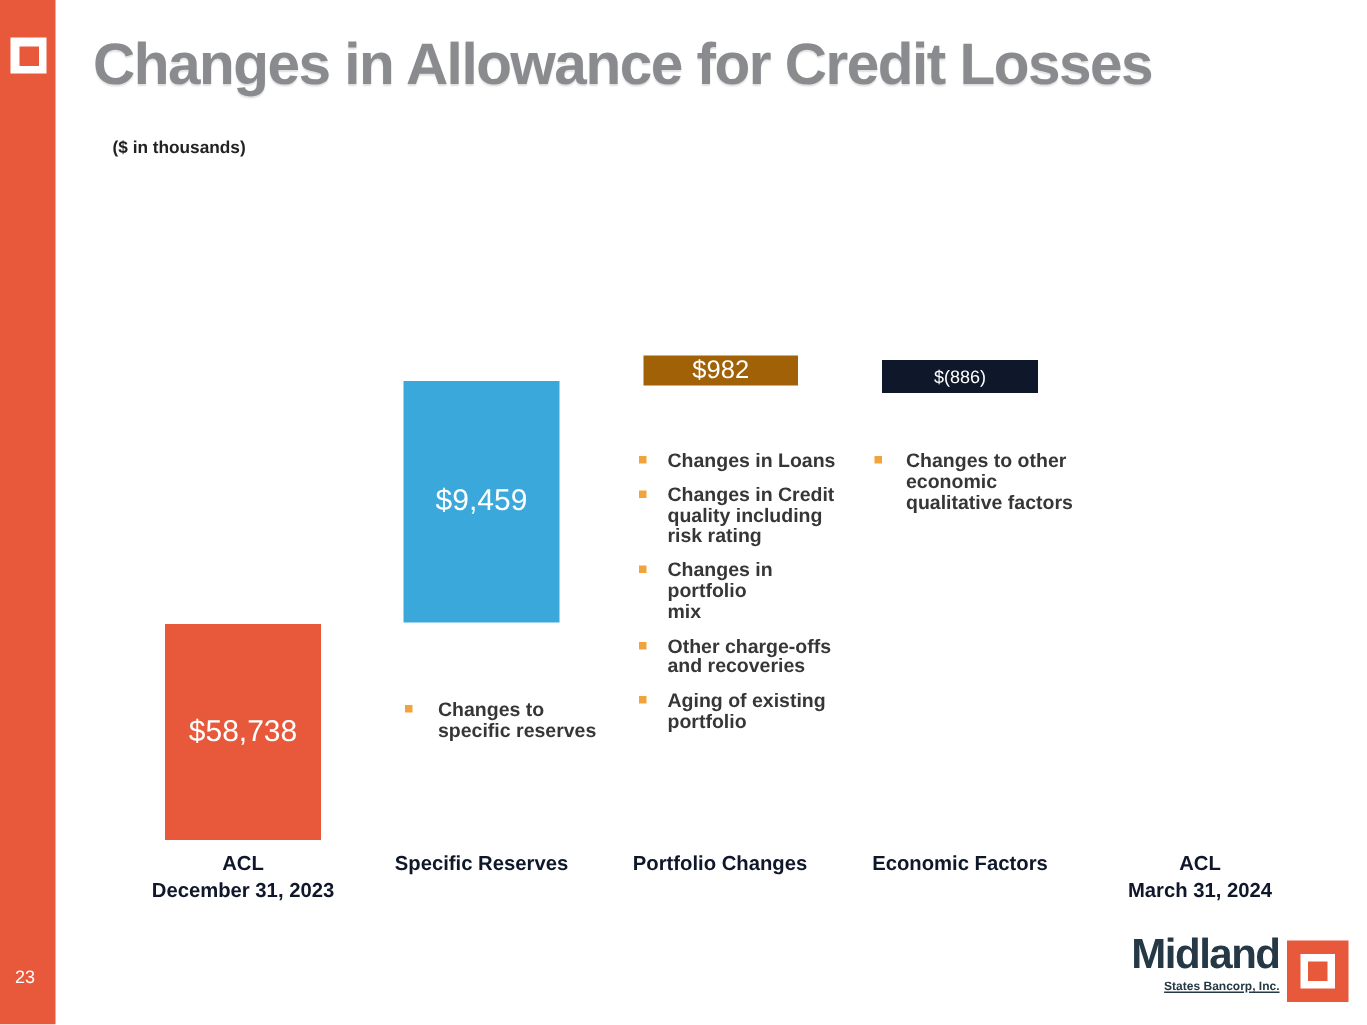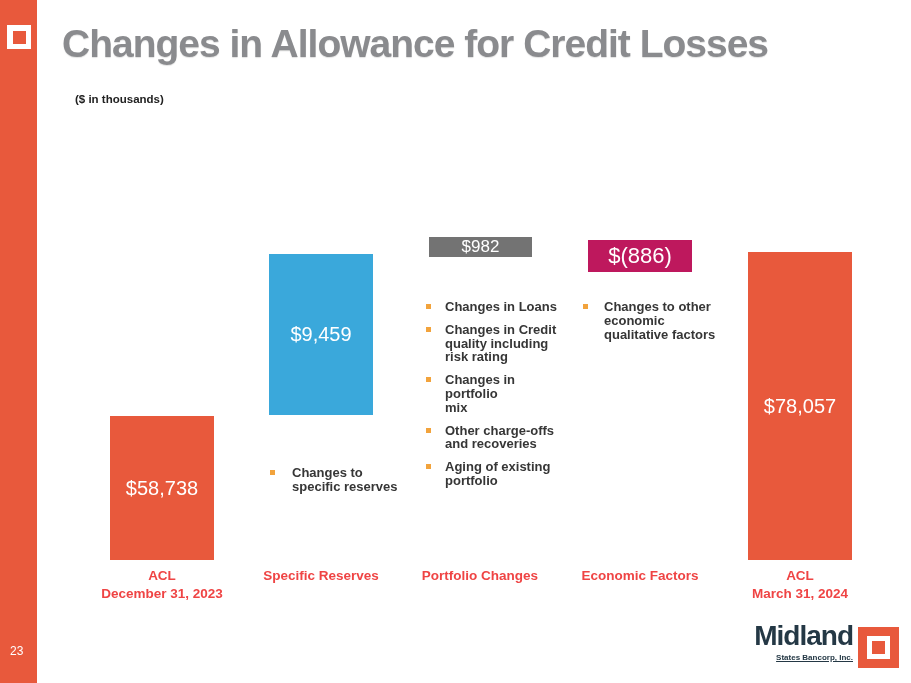--- a/index.html
+++ b/index.html
@@ -16,26 +16,26 @@
 
   
   .title { position:absolute; left:62px; top:22px; width:820px; font-size:39px; font-weight:bold;
     color:#8a8b8e; letter-spacing:-1px; text-shadow:0 1px 1px rgba(0,0,0,0.12); white-space:nowrap; }
   .subtitle { position:absolute; left:75px; top:93px; font-size:11.5px; font-weight:bold; color:#222222; }
 
   
   .bar { position:absolute; display:flex; align-items:center; justify-content:center; color:#ffffff; }
   .bar-1 { left:110px; top:416px; width:104px; height:144px; background:#E8593C; font-size:20px; }
   .bar-2 { left:269px; top:254px; width:104px; height:161px; background:#3AA8DB; font-size:20px; }
-  .bar-3 { left:429px; top:237px; width:103px; height:20px; background:#737373; font-size:17px; }
-  .bar-4 { left:588px; top:240px; width:104px; height:32px; background:#be185d; font-size:22px; }
+  .bar-3 { left:429px; top:237px; width:103px; height:20px; background:#a16207; font-size:17px; }
+  .bar-4 { left:588px; top:240px; width:104px; height:22px; background:#0f172a; font-size:12px; }
   .bar-5 { left:748px; top:252px; width:104px; height:308px; background:#E8593C; font-size:20px; }
 
   
-  .cat { position:absolute; top:567px; width:180px; text-align:center; color:#ef4444;
+  .cat { position:absolute; top:567px; width:180px; text-align:center; color:#0f172a;
     font-size:13.5px; font-weight:bold; line-height:18px; }
   .cat-1 { left:72px; }
   .cat-2 { left:231px; }
   .cat-3 { left:390px; }
   .cat-4 { left:550px; }
   .cat-5 { left:710px; }
 
   
   .bullets { position:absolute;margin-top:19px; }
   .bullets-1 { left:270px; top:447px; width:145px; }
@@ -76,23 +76,20 @@
     <span>$58,738</span>
   </div>
   <div class="bar bar-2">
     <span>$9,459</span>
   </div>
   <div class="bar bar-3">
     <span>$982</span>
   </div>
   <div class="bar bar-4">
     <span>$(886)</span>
-  </div>
-  <div class="bar bar-5">
-    <span>$78,057</span>
   </div>
 
   <div class="cat cat-1">
     <div>ACL</div>
     <div>December 31, 2023</div>
   </div>
   <div class="cat cat-2">
     <div>Specific Reserves</div>
   </div>
   <div class="cat cat-3">

